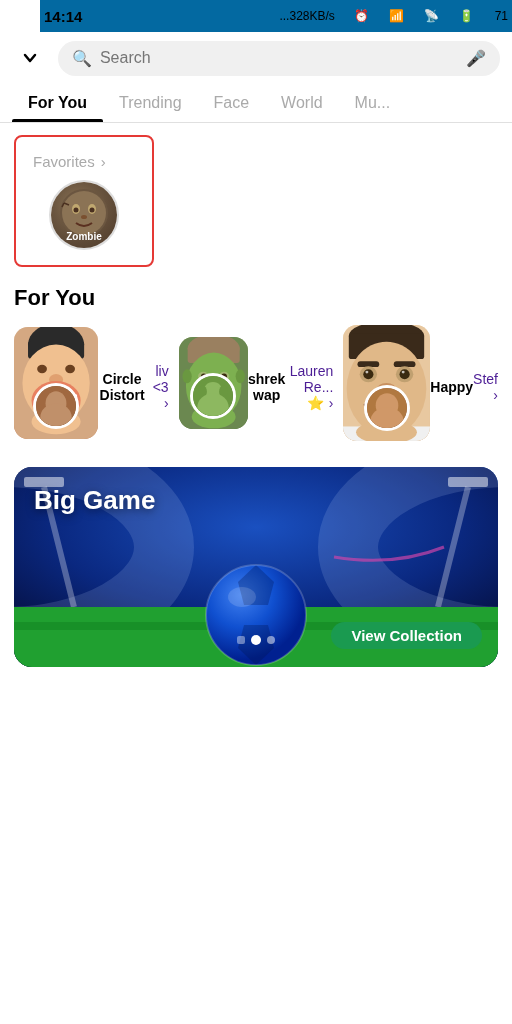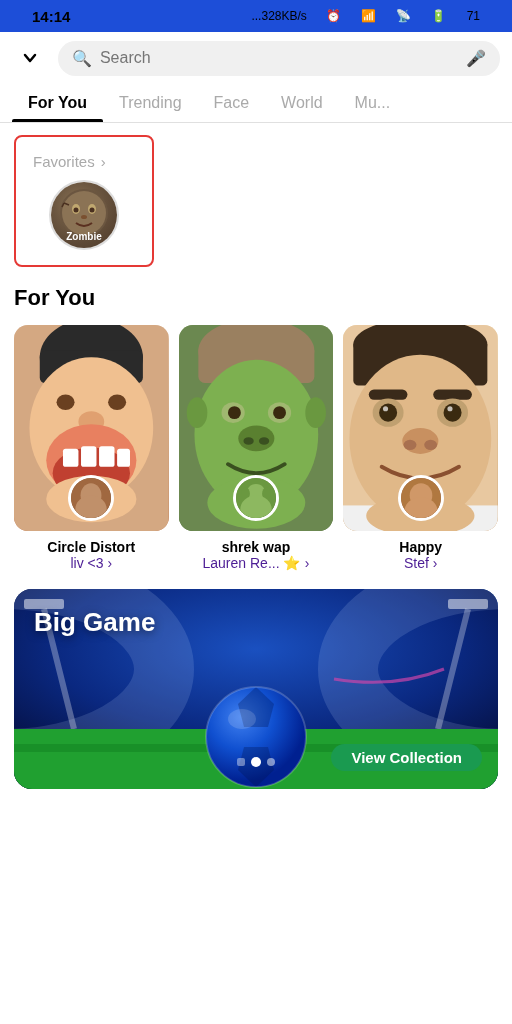--- a/index.html
+++ b/index.html
@@ -10,23 +10,24 @@
       background: #fff;
       font-family: -apple-system, BlinkMacSystemFont, 'Helvetica Neue', Arial, sans-serif;
       overflow-x: hidden;
     }
 
     
     .status-bar {
       display: flex;
       justify-content: space-between;
       align-items: center;
-      padding: 6px 32px;
-      background: #1d4ed8;
+      padding: 6px 4px;
+      background: #0369a1;
       height: 32px;
+      margin-left: 40px;
     }
     .status-time {
       font-size: 15px;
       font-weight: 700;
       color: #000;
     }
     .status-icons {
       display: flex;
       align-items: center;
       gap: 20px;
@@ -174,21 +175,21 @@
 
     
     .filters-grid {
       display: grid;
       grid-template-columns: repeat(3, 1fr);
       gap: 10px;
       margin-bottom: 18px;
     }
     .filter-card {
       display: flex;
-      flex-direction: column;
+      flex-direction: row;
       align-items: center;
     }
     .filter-thumb {
       width: 100%;
       aspect-ratio: 3/4;
       border-radius: 14px;
       overflow: hidden;
       position: relative;
       margin-bottom: 8px;
     }

